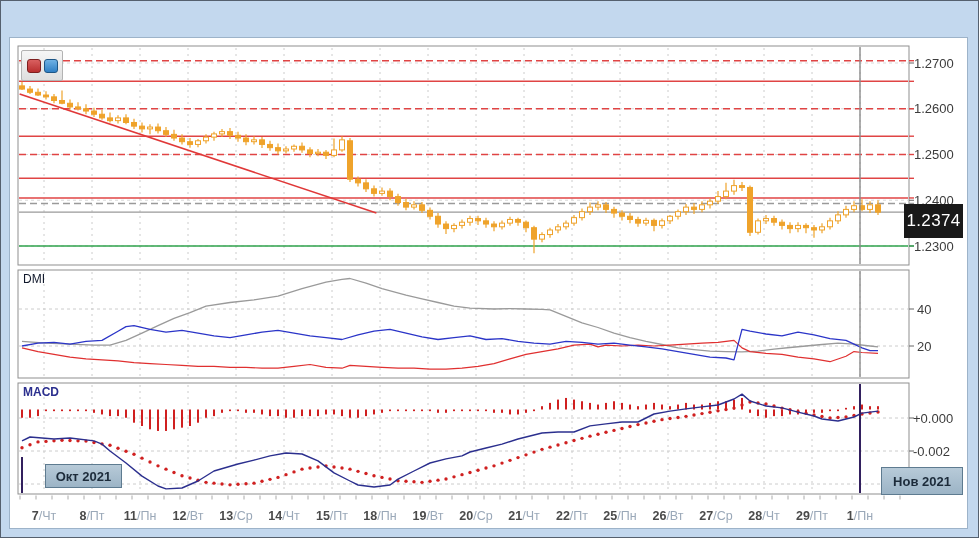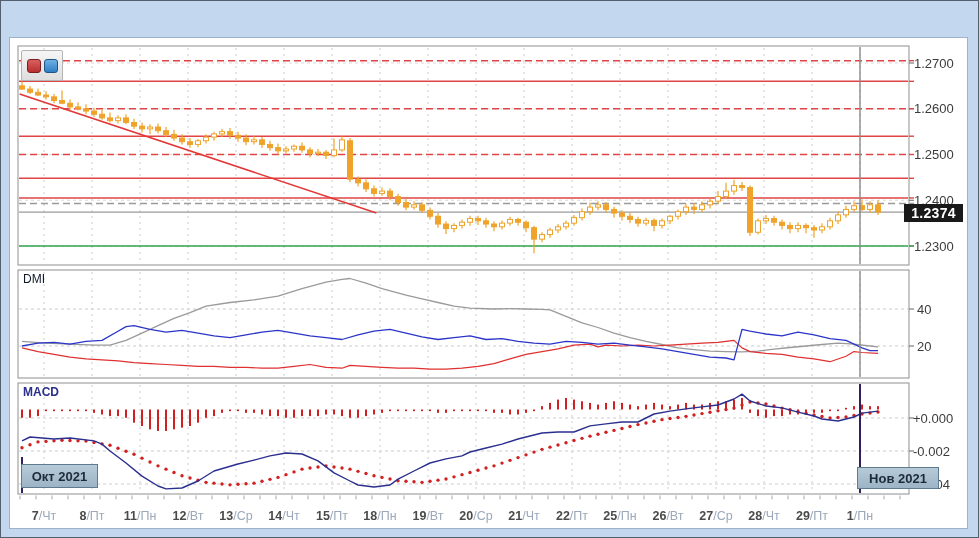--- a/index.html
+++ b/index.html
@@ -24,25 +24,25 @@
   .mini-toolbar{position:absolute;left:20px;top:49px;width:40px;height:29px;
     background:linear-gradient(#f6f6f6,#dedede);border:1px solid #b3b3b3;border-radius:2px;
     display:flex;align-items:center;justify-content:center;gap:3px;}
   .marker-btn{width:14px;height:14px;border-radius:3px;box-sizing:border-box;}
   .marker-red{background:linear-gradient(#d96060,#b92f2f);border:1px solid #7e1f1f;}
   .marker-blue{background:linear-gradient(#6fb1e4,#2f7fc4);border:1px solid #1d5686;}
   .pane-label{position:absolute;font-size:12px;}
   .dmi-label{left:22px;top:271px;color:#0f172a;}
   .macd-label{left:22px;top:384px;color:#2b2f8e;font-weight:600;text-align:center;}
   .month-box{position:absolute;background:linear-gradient(#b7cad8,#9cb4c6);border:1px solid #5e7b90;
-    color:#1c2b3a;font-size:13px;font-weight:600;display:flex;align-items:center;justify-content:center;box-sizing:border-box;}
+    color:#1c2b3a;font-size:13px;font-weight:600;display:flex;align-items:center;justify-content:center;box-sizing:border-box;margin-left:24px;}
   .month-start{left:20px;top:463px;width:77px;height:24px;}
-  .month-end{left:856px;top:466px;width:82px;height:22px;}
-  .price-box{position:absolute;left:903px;top:203px;width:59px;height:18px;background:#191919;
-    color:#ffffff;font-size:14px;font-weight:700;display:flex;align-items:center;justify-content:center;letter-spacing:.3px;}
+  .month-end{left:856px;top:466px;width:82px;height:28px;}
+  .price-box{position:absolute;left:903px;top:203px;width:59px;height:34px;background:#191919;
+    color:#ffffff;font-size:17px;font-weight:400;display:flex;align-items:center;justify-content:center;letter-spacing:.3px;}
 </style>
 </head>
 <body>
 
 <div class="window">
 
   <div class="client"></div>
 
   <svg id="chart-svg" width="979" height="538">
       <rect x="17" y="45" width="891" height="219" fill="#ffffff" stroke="none"></rect>

